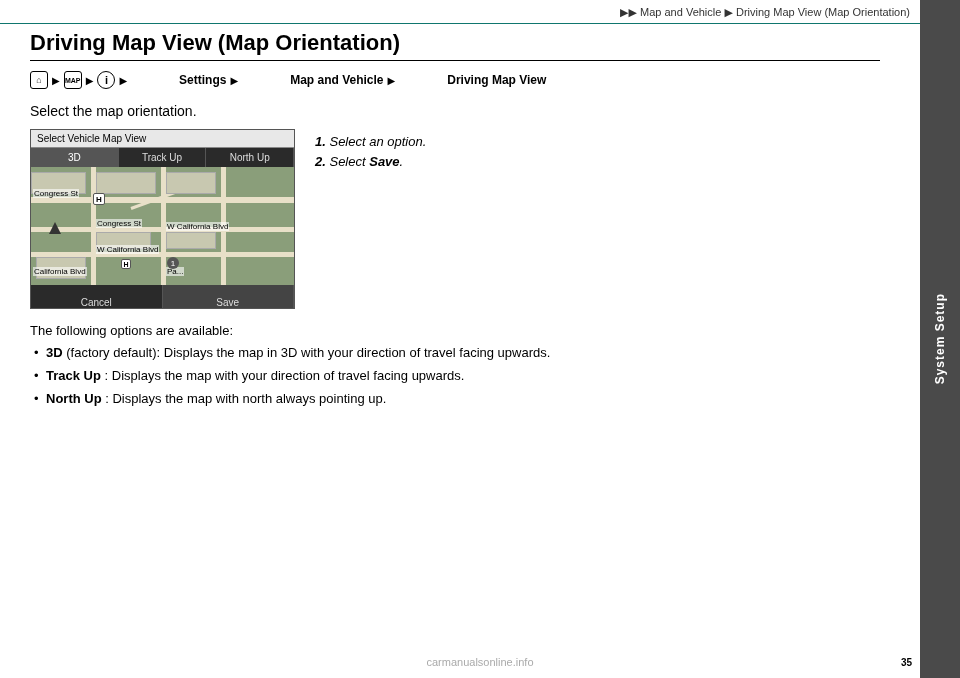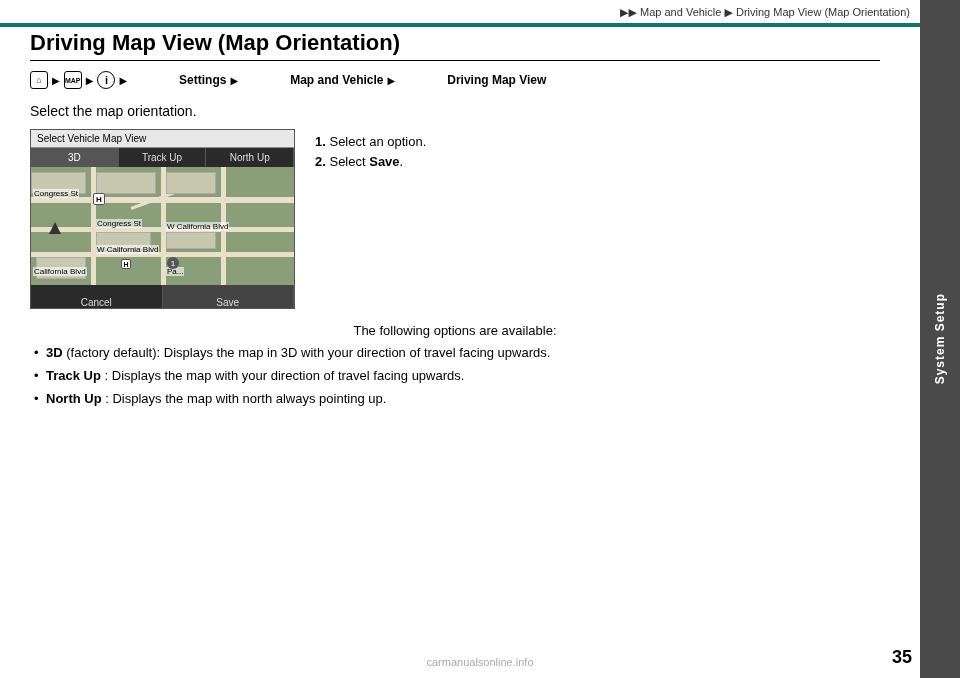--- a/index.html
+++ b/index.html
@@ -13,21 +13,21 @@
       overflow: hidden;
       position: relative;
     }
 
     
     .top-breadcrumb {
       position: absolute;
       top: 0;
       left: 0;
       right: 40px;
-      border-bottom: 4px solid #0f766e;
+      border-bottom: 1px solid #0f766e;
       padding: 6px 10px 4px 10px;
       font-size: 11px;
       color: #333;
       text-align: right;
     }
 
     
     .sidebar-tab {
       position: absolute;
       top: 0;
@@ -47,21 +47,21 @@
       transform: rotate(180deg);
       letter-spacing: 1px;
       white-space: nowrap;
     }
 
     
     .page-number {
       position: absolute;
       bottom: 10px;
       right: 48px;
-      font-size: 18px;
+      font-size: 10px;
       font-weight: bold;
       color: #000;
     }
 
     
     .watermark {
       position: absolute;
       bottom: 10px;
       left: 50%;
       transform: translateX(-50%);
@@ -237,30 +237,30 @@
     }
 
     
     .steps-container {
       flex: 1;
       padding-top: 5px;
     }
     .step {
       margin-bottom: 5px;
       font-size: 13px;
+      font-style: italic;
     }
     .step-bold {
       font-weight: bold;
     }
 
     
     .options-intro {
       font-size: 13px;
       margin-bottom: 6px;
-      text-align: center;
     }
     .options-list {
       list-style: none;
       padding: 0;
     }
     .options-list li {
       padding-left: 16px;
       position: relative;
       margin-bottom: 5px;
       font-size: 13px;

